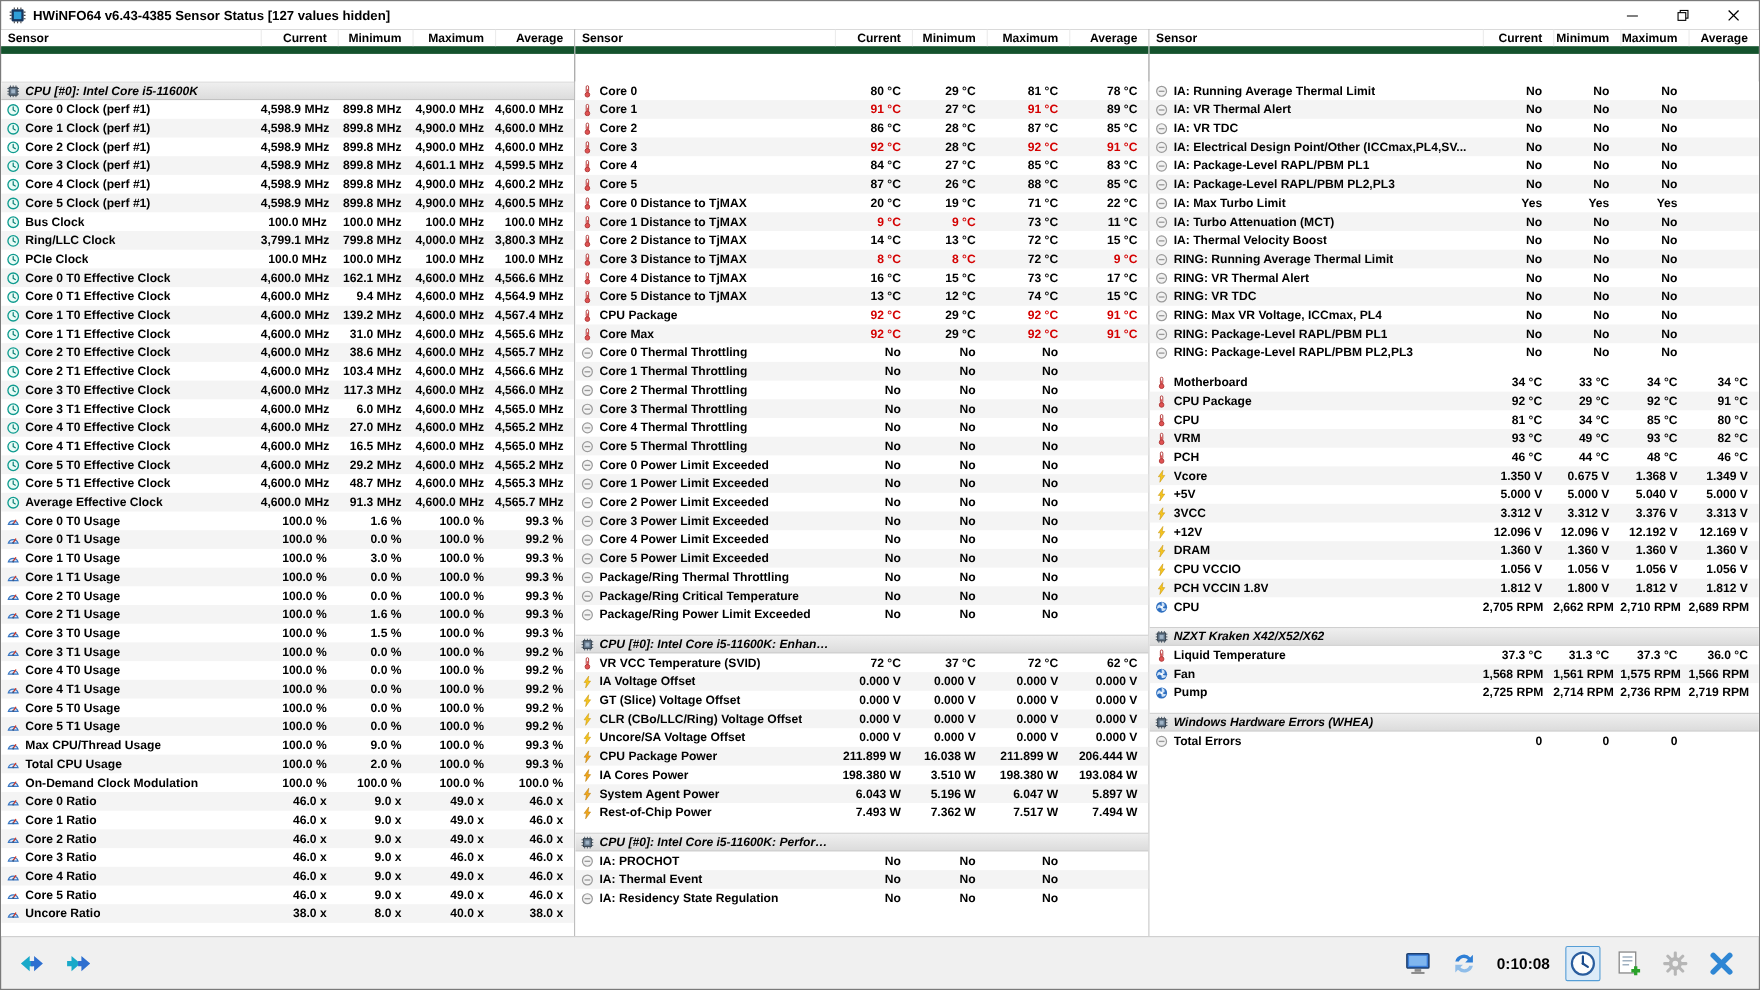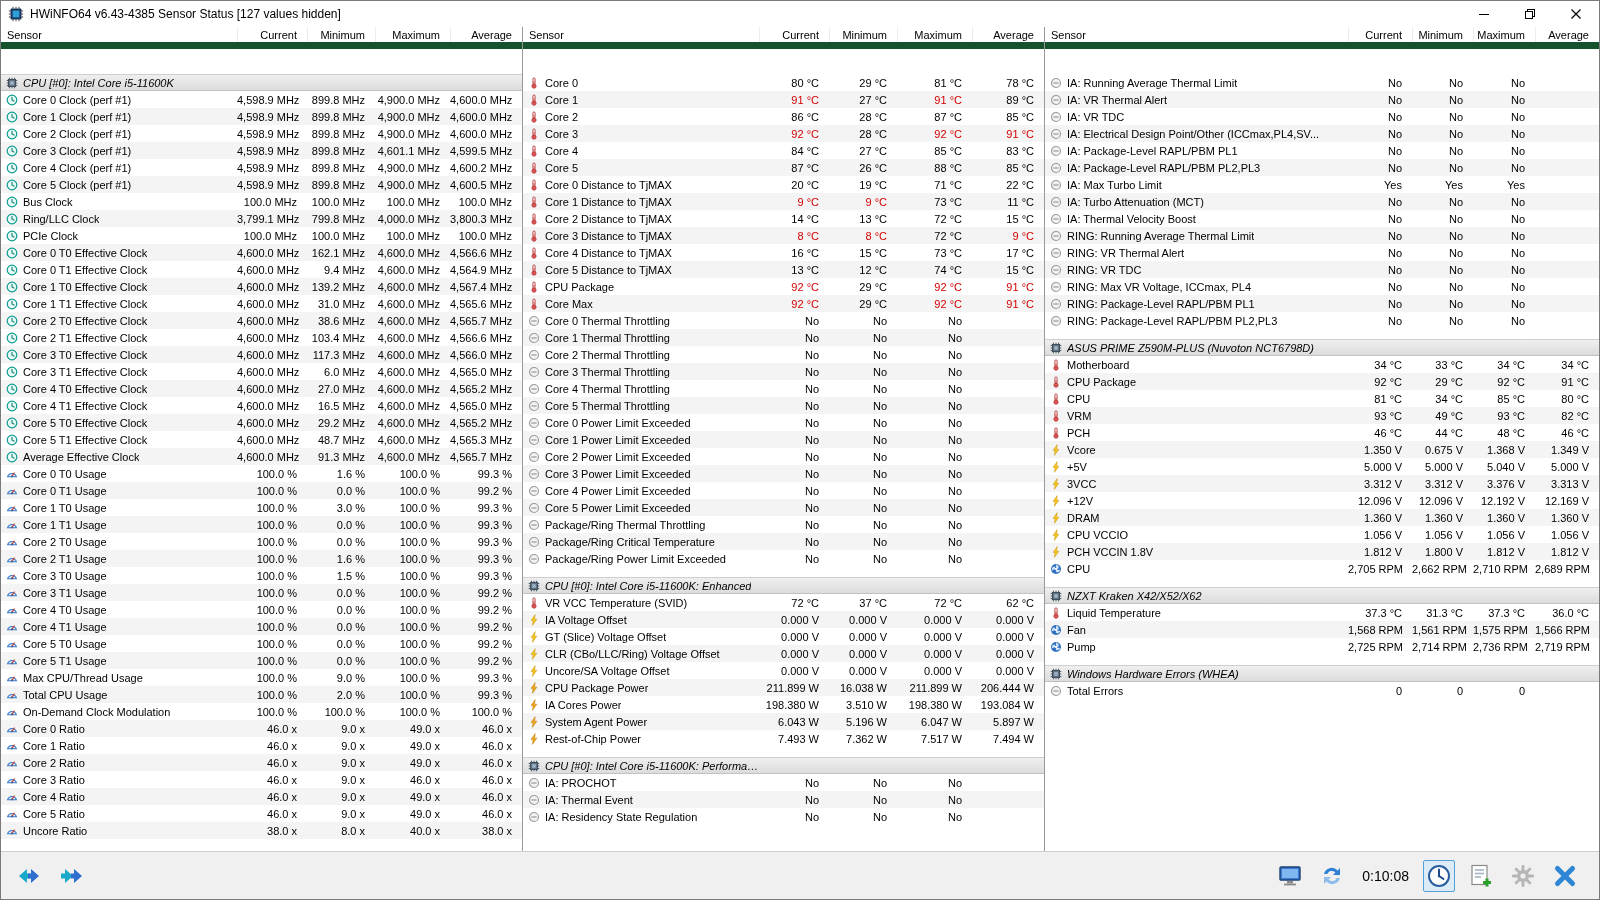--- a/index.html
+++ b/index.html
@@ -4,21 +4,21 @@
 <style>
   * { box-sizing: border-box; }
   html,body { margin:0; padding:0; }
   body {
     width:1600px; height:900px; overflow:hidden;
     font-family:"Liberation Sans", sans-serif;
     background:#e8e8e8;
   }
   .window {
     width:1600px; height:900px; border:1px solid #7a7a7a;
-    display:flex; flex-direction:column; background:#000000;
+    display:flex; flex-direction:column; background:#000000;font-weight:bold;
   }
   
   .titlebar {
     height:26px; flex:none; background:#ffffff;
     display:flex; align-items:center; padding-left:7px;
   }
   .app-icon { width:16px; height:16px; display:inline-flex; flex:none; }
   .app-icon svg { width:16px; height:16px; }
   .title { font-size:12px; color:#000; margin-left:6px; flex:1; white-space:nowrap; overflow:hidden; }
   .wincontrols { display:flex; height:100%; flex:none; }
@@ -1703,34 +1703,20 @@
                 </svg>
               </span>
               <span class="rlabel">RING: Package-Level RAPL/PBM PL2,PL3</span>
             </span>
             <span class="cell num">No</span>
             <span class="cell num">No</span>
             <span class="cell num">No</span>
             <span class="cell num"></span>
           </div>
           <div class="gap"></div>
-          <div class="srow">
-            <span class="cell label">
-              <span class="icon">
-                <svg viewBox="0 0 12 12">
-                  <g stroke="#4a5a68" stroke-width="0.9">
-                    <path d="M3.5 0.7v2M6 0.7v2M8.5 0.7v2M3.5 9.3v2M6 9.3v2M8.5 9.3v2M0.7 3.5h2M0.7 6h2M0.7 8.5h2M9.3 3.5h2M9.3 6h2M9.3 8.5h2"></path>
-                  </g>
-                  <rect x="2.4" y="2.4" width="7.2" height="7.2" fill="#5f7285" stroke="#39444f" stroke-width="0.9"></rect>
-                  <rect x="4.2" y="4.2" width="3.6" height="3.6" fill="#9fb3c6"></rect>
-                </svg>
-              </span>
-              <span class="slabel">ASUS PRIME Z590M-PLUS (Nuvoton NCT6798D)</span>
-            </span>
-          </div>
           <div class="row">
             <span class="cell label">
               <span class="icon">
                 <svg viewBox="0 0 12 12">
                   <rect x="4.9" y="0.9" width="2.2" height="6.4" rx="1.1" fill="#fff" stroke="#b23b3b" stroke-width="0.9"></rect>
                   <rect x="5.5" y="4" width="1" height="4" fill="#e05252"></rect>
                   <circle cx="6" cy="9.1" r="2.1" fill="#e05252" stroke="#b23b3b" stroke-width="0.9"></circle>
                 </svg>
               </span>
               <span class="rlabel">Motherboard</span>

